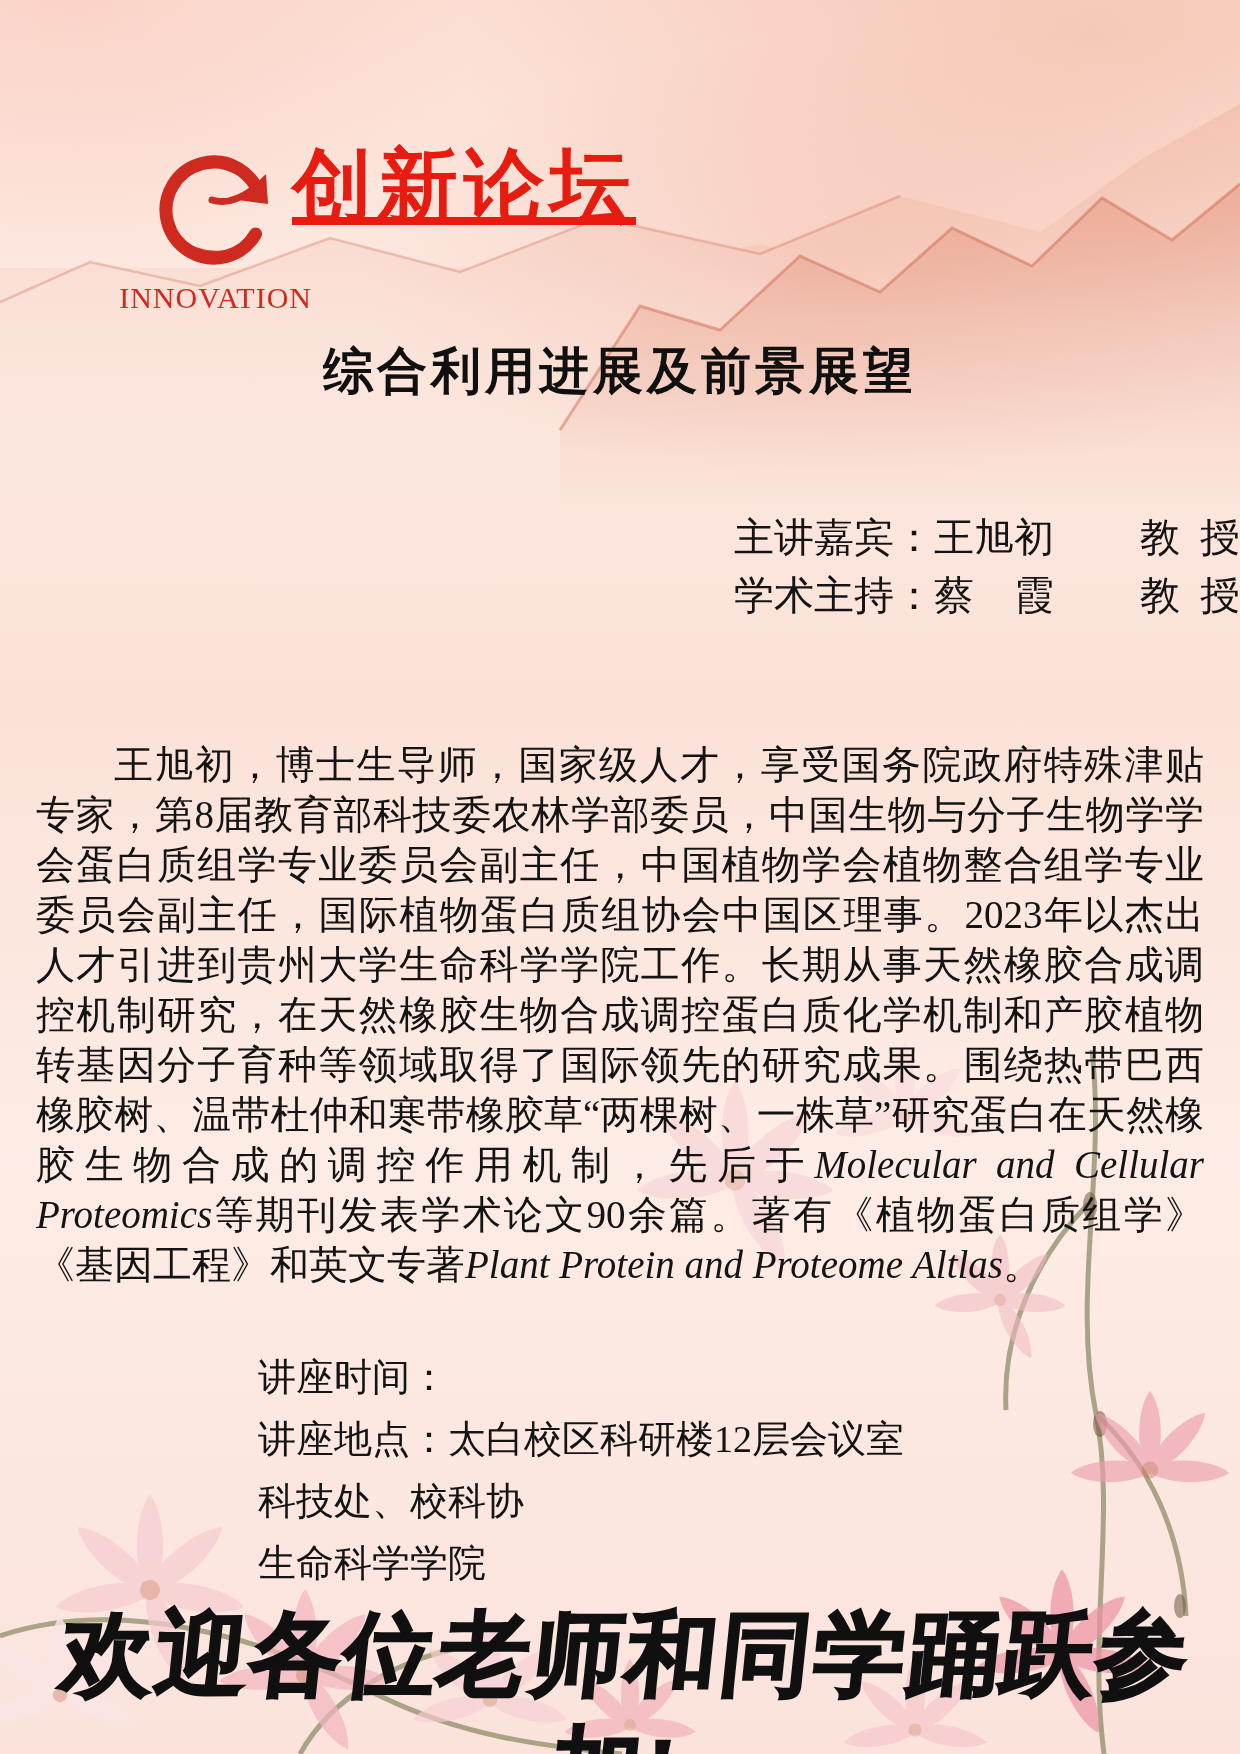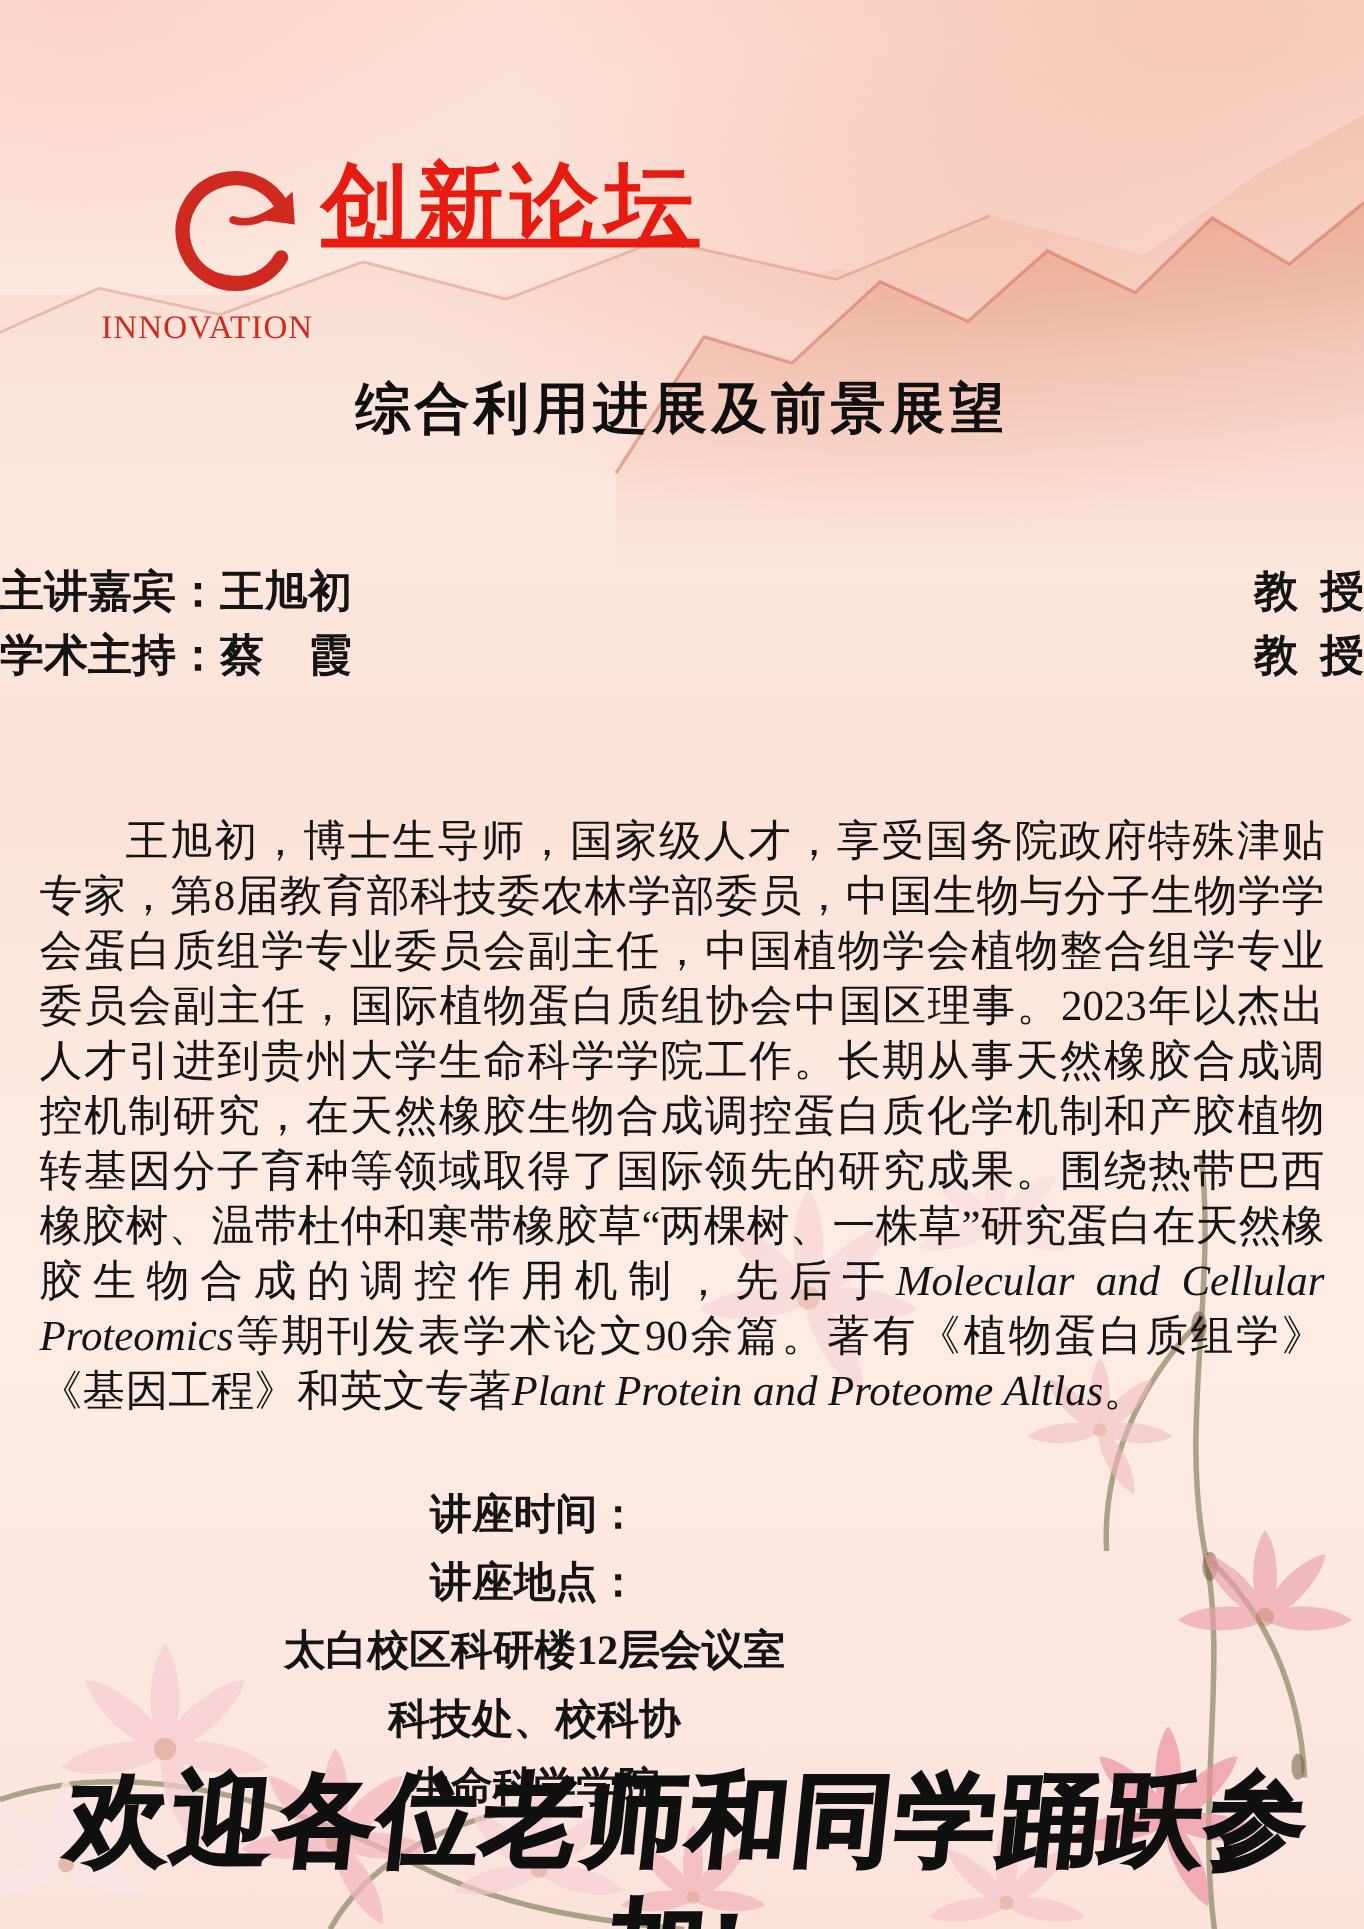--- a/index.html
+++ b/index.html
@@ -17,21 +17,21 @@
   }
   .art{position:absolute;pointer-events:none;z-index:0;}
   .mountains{top:0;left:0;}
   .flowers{bottom:0;left:0;}
   .layer{position:absolute;z-index:2;}
 
   
   .logo-svg{position:absolute;left:152px;top:146px;z-index:2;}
   .wordmark{
     position:absolute;left:92px;top:281px;width:220px;z-index:2;
-    text-align:left;font-size:30px;letter-spacing:1px;
+    text-align:right;font-size:30px;letter-spacing:1px;
     color:var(--color-logo-red,#cf2a1f);
     font-family:"Liberation Serif", serif;
   }
 
   
   .forum-title{
     left:292px;top:142px;
     font-family:"Liberation Sans", sans-serif;
     font-weight:900;font-size:80px;line-height:1.1;
     letter-spacing:6px;
@@ -48,39 +48,39 @@
   
   .title-block{left:0;right:0;top:336px;text-align:center;}
   .title-line{
     font-size:50px;font-weight:700;letter-spacing:4px;
     line-height:70px;color:#101010;
   }
 
   
   .speakers{left:0;right:0;top:510px;}
   .speaker-row{
-    display:flex;justify-content:space-between;align-items:baseline;
+    display:flex;justify-content:flex-end;align-items:baseline;
     gap:86px;height:58px;
-    font-size:40px;font-weight:700;white-space:pre;
+    font-size:40px;font-weight:400;white-space:pre;
   }
 
   
   .bio{
     left:36px;right:36px;top:740px;
     font-size:39px;line-height:50px;
     text-align:justify;text-align-last:left;
     text-indent:78px;margin:0;
   }
   .latin{font-style:italic;font-family:"Liberation Serif", serif;}
 
   
   .details{left:258px;top:1346px;}
   .detail-row{
-    display:flex;align-items:center;
-    font-size:38px;font-weight:700;line-height:62px;white-space:pre;flex-direction:column;
+    display:flex;align-items:flex-start;
+    font-size:38px;font-weight:400;line-height:62px;white-space:pre;
   }
 
   
   .footer-message{
     left:0;right:0;top:1598px;text-align:center;
     font-size:92px;font-weight:900;line-height:1.25;
     letter-spacing:2px;color:#101010;
     -webkit-text-stroke:2px #101010;
     transform:skewX(-6deg);
   }

